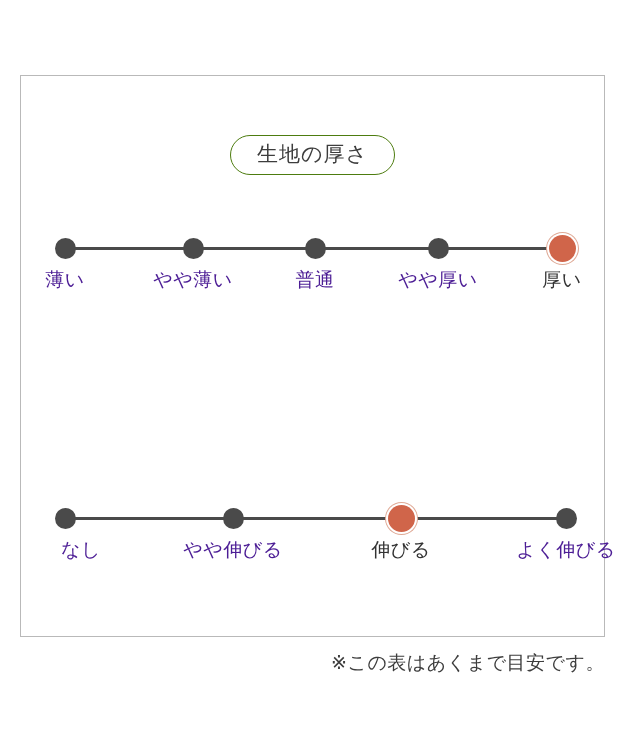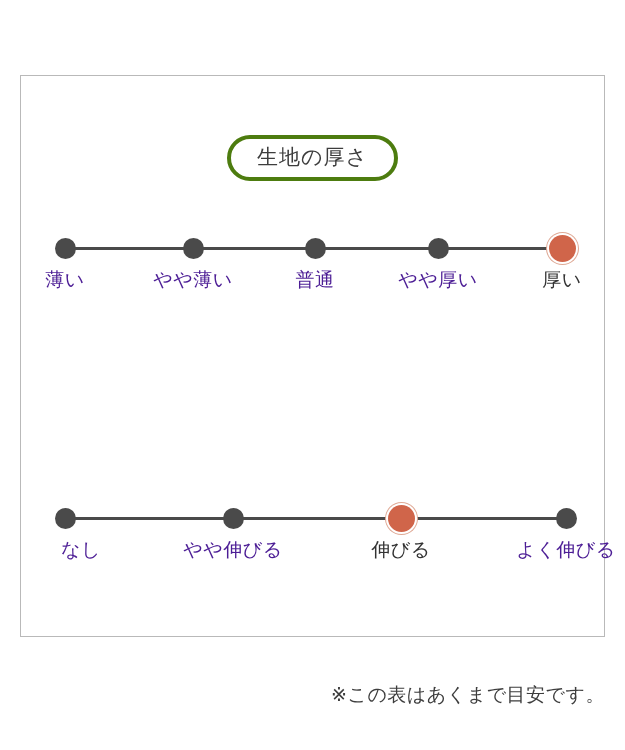--- a/index.html
+++ b/index.html
@@ -30,21 +30,21 @@
 
   
   .pill-wrap {
     position: absolute;
     left: 0;
     width: 100%;
     text-align: center;
   }
   .pill {
     display: inline-block;
-    border: 4px solid #4d7c0f;
+    border: 1px solid #4d7c0f;
     border-radius: 999px;
     padding: 6px 26px 8px 26px;
     font-size: 21px;
     line-height: 1.15;
     letter-spacing: 1px;
     color: #3d3d3d;
     background: #ffffff;
     white-space: nowrap;
   }
 
@@ -95,21 +95,20 @@
 
   
   #footnote {
     position: absolute;
     right: 20px;
     top: 650px;
     font-size: 19px;
     letter-spacing: 0.5px;
     color: #3d3d3d;
     white-space: nowrap;
-    margin-top: 32px;
   }
 </style>
 </head>
 <body>
 
 <div id="spec-frame">
 
   <div class="pill-wrap" style="top:59px;">
     <span class="pill">生地の厚さ</span>
   </div>

